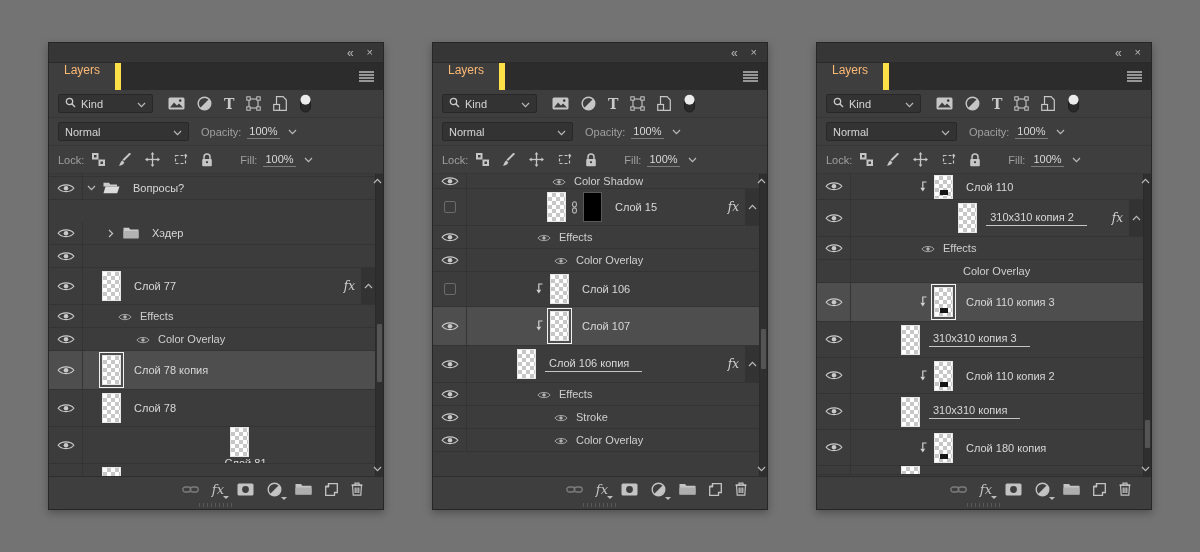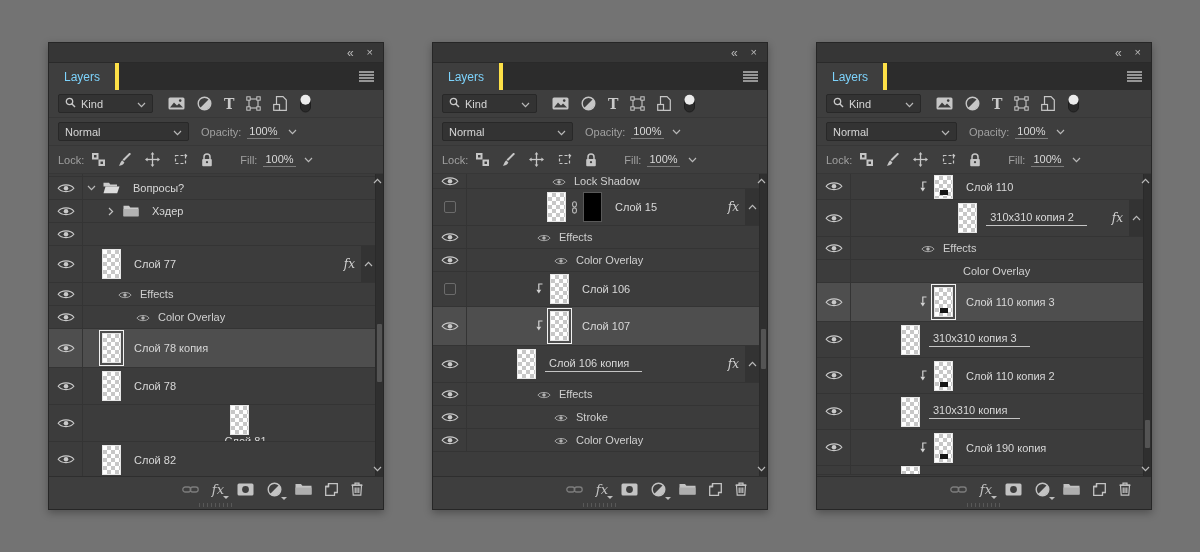--- a/index.html
+++ b/index.html
@@ -15,22 +15,22 @@
     box-shadow:0 3px 8px rgba(0,0,0,.30);
     display:flex;flex-direction:column;
   }
   
   .titlebar{height:19px;flex:none;background:#363636;border-bottom:1px solid #2a2a2a;
     display:flex;align-items:center;justify-content:flex-end;gap:14px;padding:0 10px;}
   .tb-btn{color:#b9b9b9;font-size:11px;line-height:1;cursor:default;}
   .collapse-glyph{letter-spacing:-1px;font-size:12px;}
   
   .tabstrip{height:27px;flex:none;background:#2c2c2c;display:flex;align-items:stretch;}
-  .tab{background:#3e3e3e;padding:0 15px;display:flex;align-items:center;
-    font-size:12px;color:#7dd3fc;border-right:4px solid #fde047;}
+  .tab{background:#3e3e3e;padding:0 15px;display:flex;align-items:flex-start;
+    font-size:12px;color:#fdba74;border-right:6px solid #fde047;}
   .menu-btn{margin-left:auto;align-self:center;margin-right:9px;display:flex;}
   
   .c-row{height:27px;flex:none;display:flex;align-items:center;padding:0 9px;
     border-bottom:1px solid #373737;font-size:11px;color:#a8a8a8;background:#3e3e3e;}
   .combo{background:#333333;border:1px solid #282828;border-radius:2px;height:19px;
     box-sizing:border-box;display:flex;align-items:center;color:#d6d6d6;padding:0 6px;gap:5px;}
   .kind-combo{width:95px;}
   .blend-combo{width:131px;}
   .combo .grow{flex:1;}
   .filter-icons{display:flex;align-items:center;gap:12px;margin-left:15px;}
@@ -267,21 +267,21 @@
             </span>
             <span class="foldericon">
               <svg width="17" height="12" viewBox="0 0 17 12">
                 <path d="M0.5 0.8 H6 L7.3 2.6 H14 V4.4 H0.5 Z" fill="#cbcbcb"></path>
                 <path d="M2.5 4.4 H16.5 L14.2 11.3 H0.5 Z" fill="#dcdcdc"></path>
               </svg>
             </span>
             <span class="lname">Вопросы?</span>
           </div>
         </div>
-        <div class="row" style="height: 23px;">
+        <div class="row" style="height: 23px; margin-top: 22px;">
           <div class="eyecol">
             <span><svg width="18" height="10.44" viewBox="0 0 19 11">
                 <path d="M1.2 5.5 C4.6 0.8 14.4 0.8 17.8 5.5 C14.4 10.2 4.6 10.2 1.2 5.5 Z" fill="none" stroke="#c9c9c9" stroke-width="1.2"></path>
                 <circle cx="9.5" cy="5.5" r="2.4" fill="#c9c9c9"></circle>
               </svg></span>
           </div>
           <div class="rowc" style="padding-left: 22px;">
             <span class="twisty">
               <svg width="6" height="9" viewBox="0 0 6 9">
                 <path d="M1 1 L4.6 4.5 L1 8" fill="none" stroke="#c2c2c2" stroke-width="1.2"></path>
@@ -629,21 +629,21 @@
             <span><svg width="18" height="10.44" viewBox="0 0 19 11">
                 <path d="M1.2 5.5 C4.6 0.8 14.4 0.8 17.8 5.5 C14.4 10.2 4.6 10.2 1.2 5.5 Z" fill="none" stroke="#c9c9c9" stroke-width="1.2"></path>
                 <circle cx="9.5" cy="5.5" r="2.4" fill="#c9c9c9"></circle>
               </svg></span>
           </div>
           <div class="rowc" style="padding-left: 85px;">
             <span><svg width="14" height="8.12" viewBox="0 0 19 11">
                 <path d="M1.2 5.5 C4.6 0.8 14.4 0.8 17.8 5.5 C14.4 10.2 4.6 10.2 1.2 5.5 Z" fill="none" stroke="#b3b3b3" stroke-width="1.2"></path>
                 <circle cx="9.5" cy="5.5" r="2.4" fill="#b3b3b3"></circle>
               </svg></span>
-            <span class="ename">Lock Shadow</span>
+            <span class="ename">Color Shadow</span>
           </div>
         </div>
         <div class="row" style="height: 37px; gap: 28px;">
           <div class="eyecol">
             <span class="hidebox"></span>
           </div>
           <div class="rowc" style="padding-left: 52px;">
             <div class="thumb"></div>
             <span class="chainicon">
               <svg width="9" height="13" viewBox="0 0 9 13">
@@ -1148,21 +1148,21 @@
           <div class="rowc" style="padding-left: 67px;">
             <span class="clipicon">
               <svg width="10" height="12" viewBox="0 0 10 12">
                 <path d="M8.5 1 H4.8 V6.8" fill="none" stroke="#d2d2d2" stroke-width="1.2"></path>
                 <path d="M2.4 6.8 H7.2 L4.8 10.6 Z" fill="#d2d2d2"></path>
               </svg>
             </span>
             <div class="thumb">
               <span class="tglyph"></span>
             </div>
-            <span class="lname">Слой 190 копия</span>
+            <span class="lname">Слой 180 копия</span>
           </div>
         </div>
         <div class="row" style="height: 9px;">
           <div class="eyecol"></div>
           <div class="rowc" style="padding-left: 50px;">
             <div class="stubthumb"></div>
           </div>
         </div>
       </div>
       <div class="sb-track">

